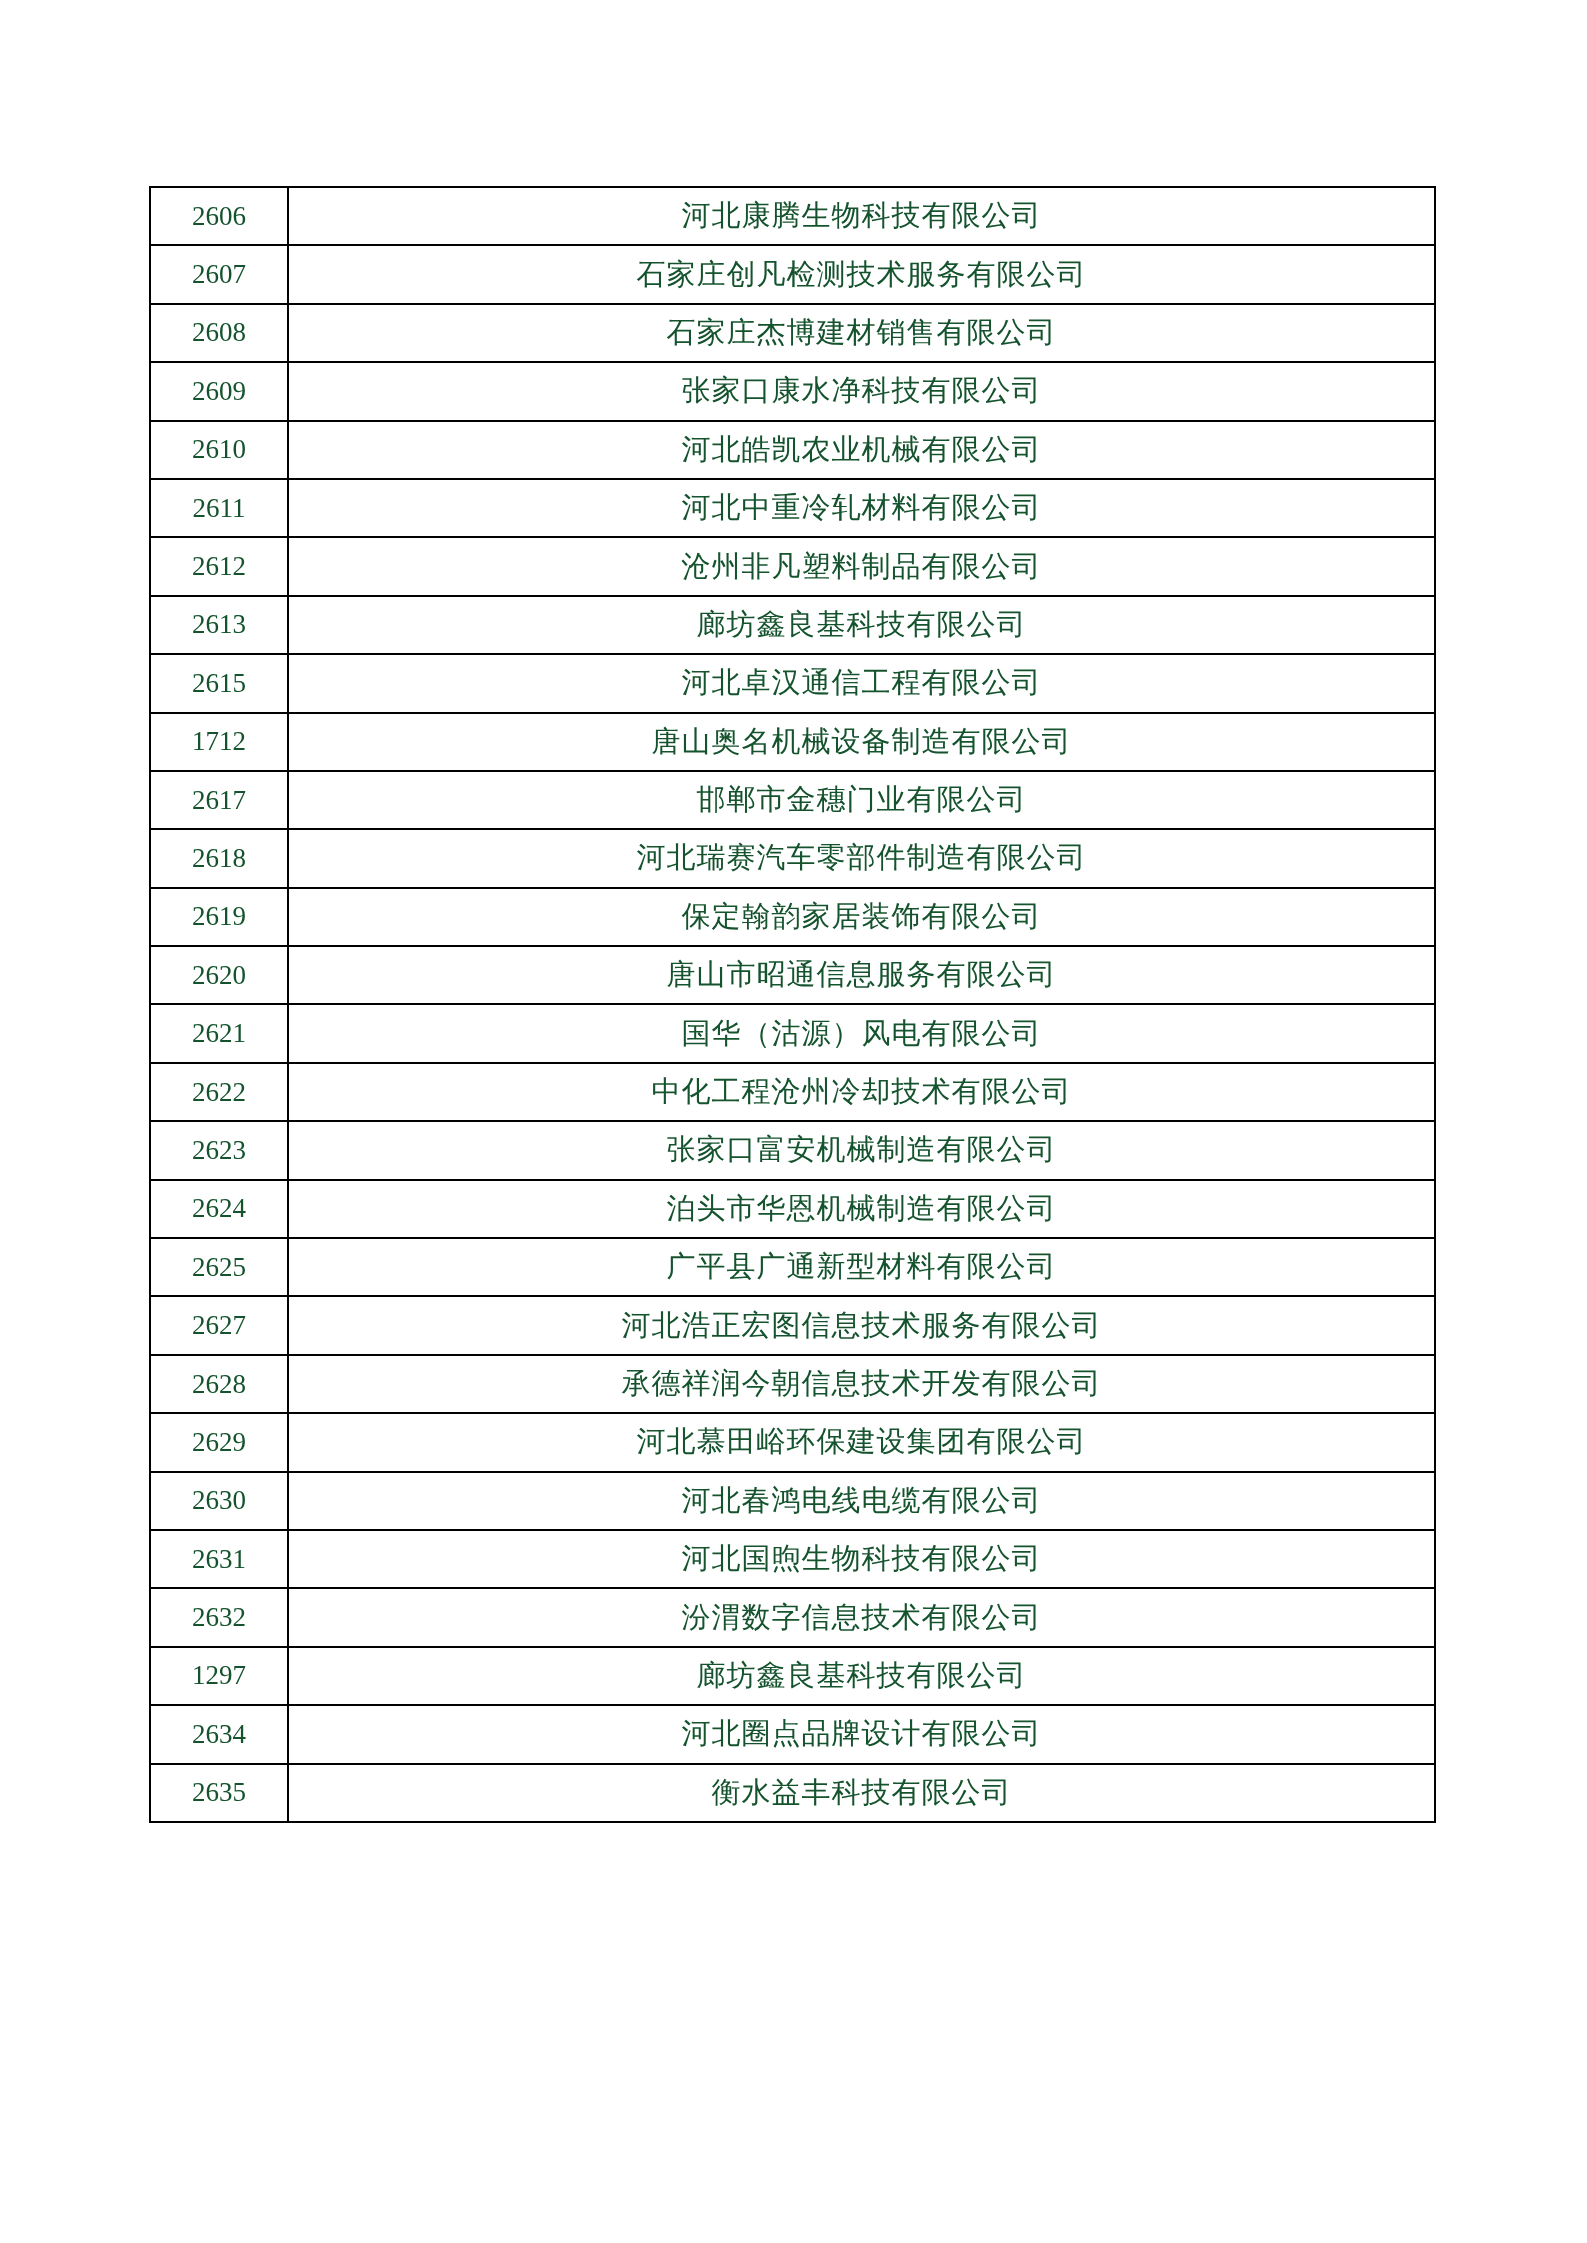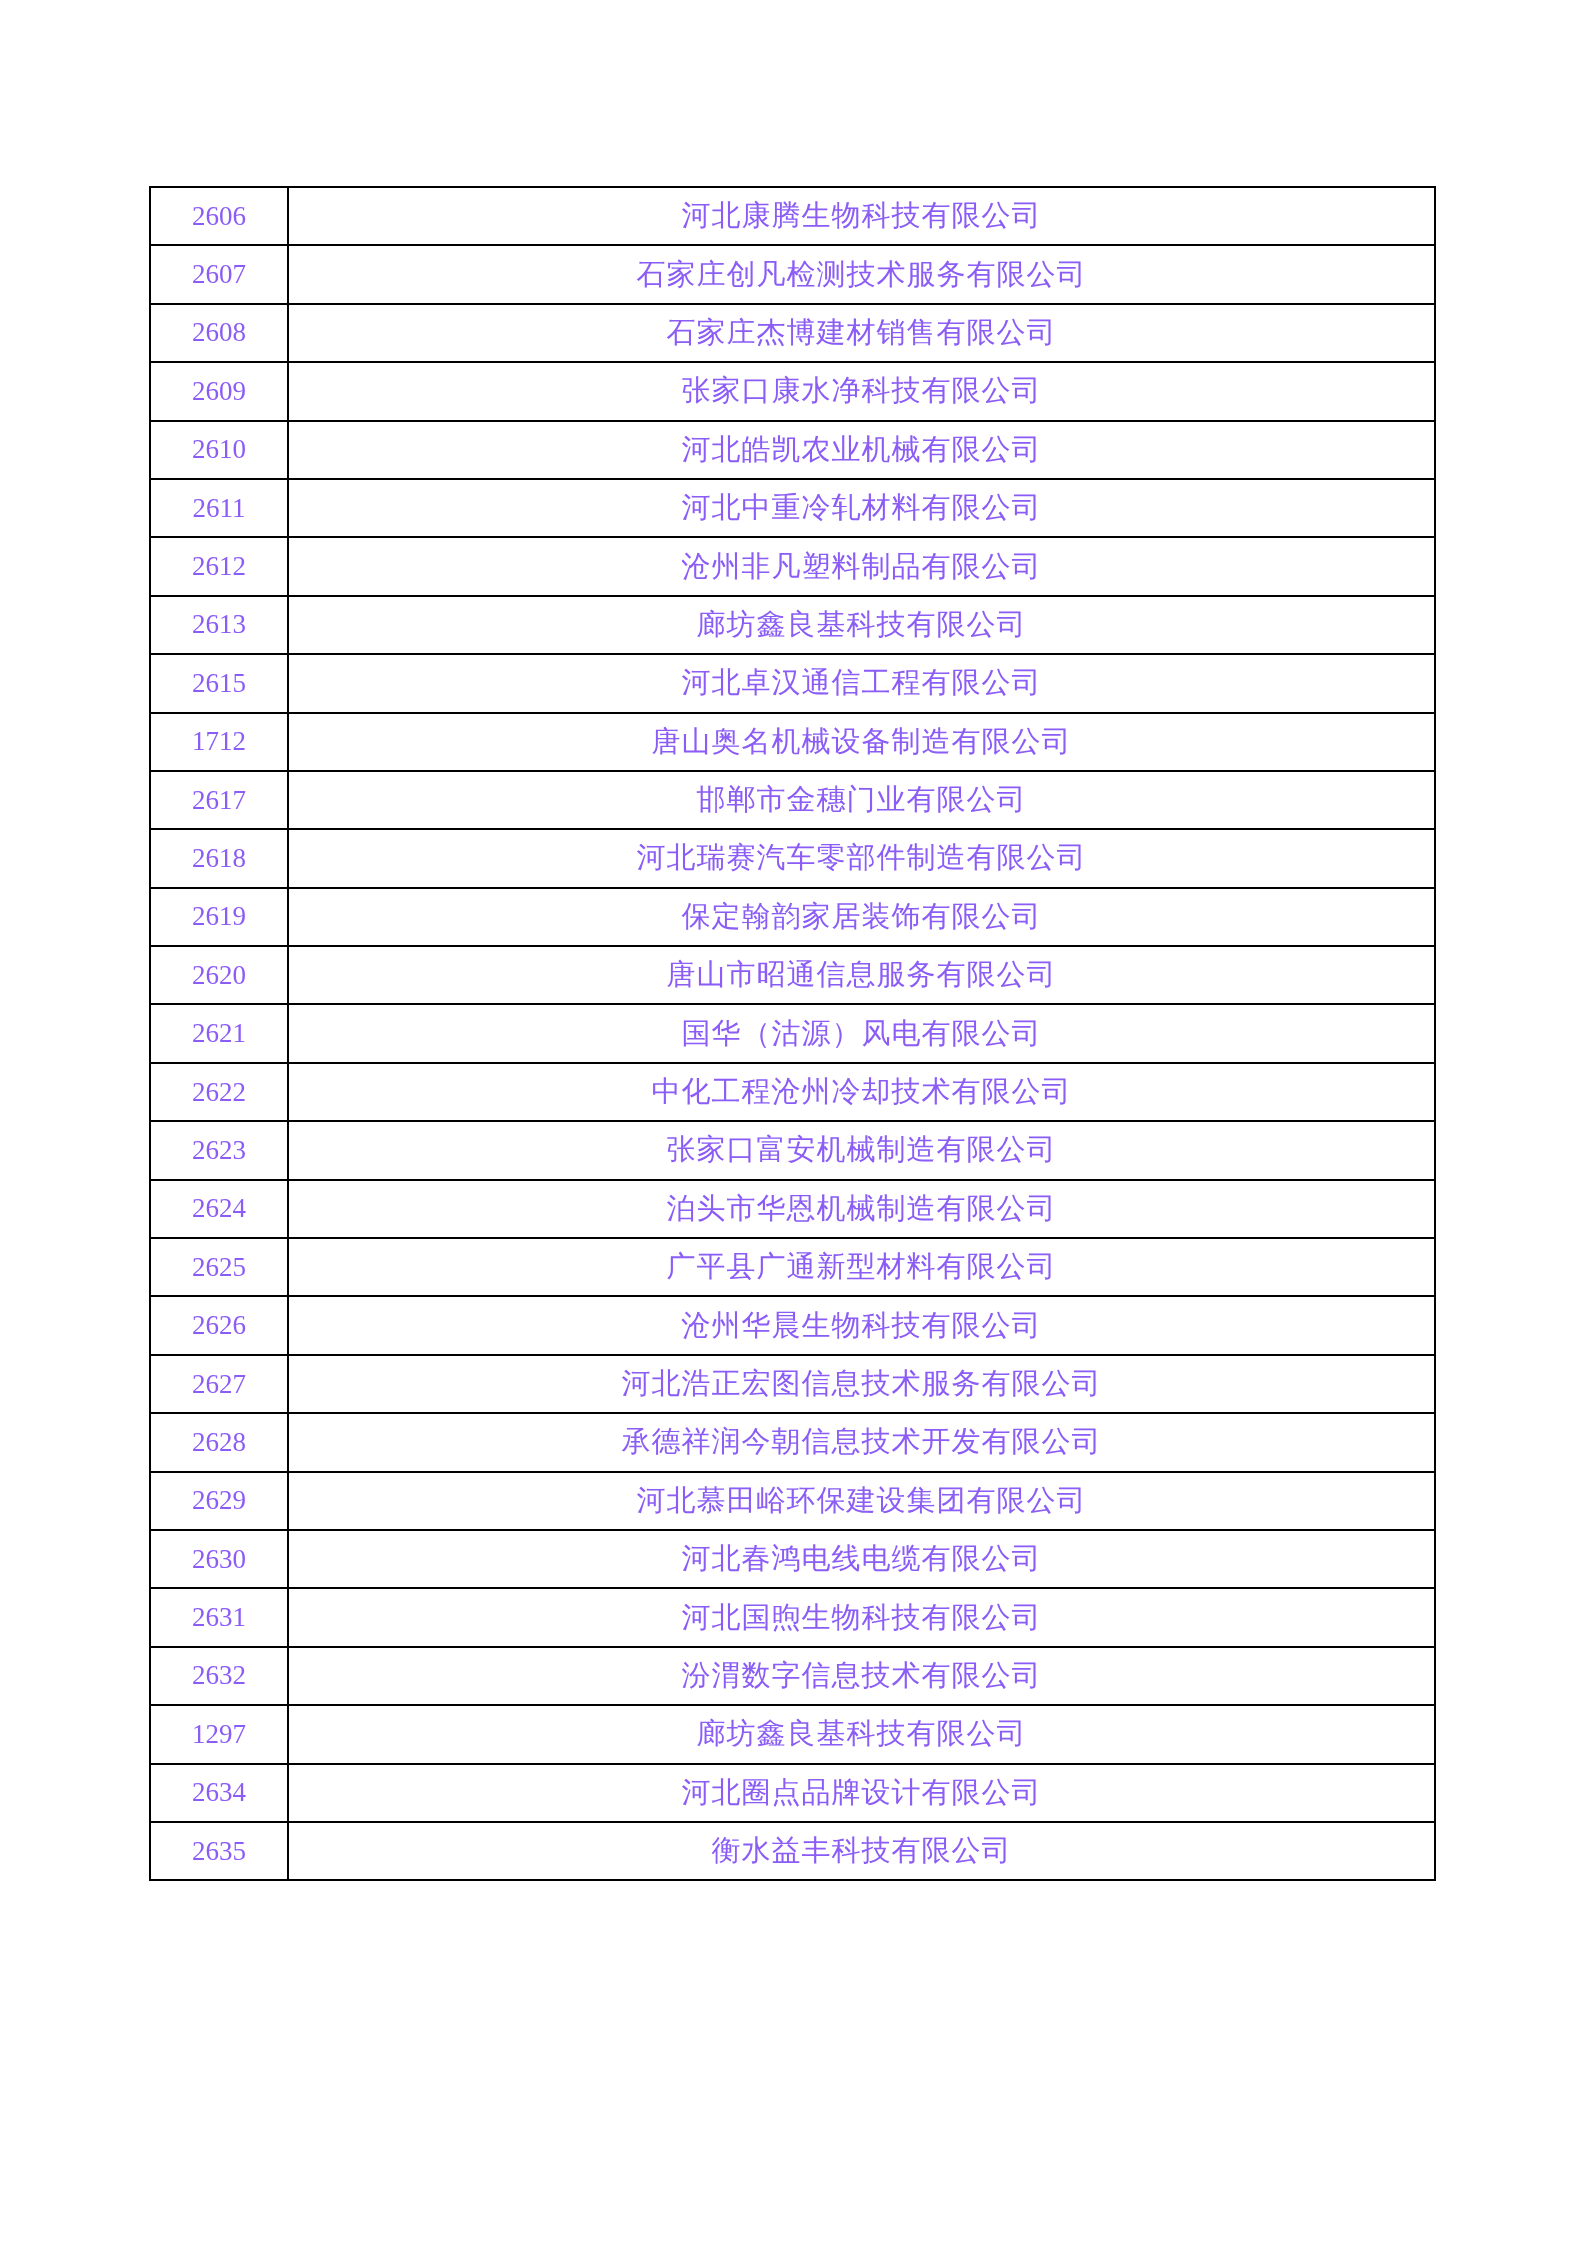--- a/index.html
+++ b/index.html
@@ -8,21 +8,21 @@
     table.list {
       position:absolute; left:149px; top:186px;
       width:1287px; border-collapse:collapse;
       table-layout:fixed;
     }
     table.list td {
       border:2.5px solid #000;
       height:56.4px;
       padding:0;
       text-align:center; vertical-align:middle;
-      color:#8b5cf6;
+      color:#14532d;
     }
     td.num {
       width:136px;
       font-family:"Liberation Serif", "DejaVu Serif", serif;
       font-size:27px;
     }
     td.name {
       font-family:Liberation Sans, sans-serif;
       font-size:29px;
       letter-spacing:1px;
@@ -104,24 +104,20 @@
         </tr>
         <tr>
           <td class="num">2624</td>
           <td class="name">泊头市华恩机械制造有限公司</td>
         </tr>
         <tr>
           <td class="num">2625</td>
           <td class="name">广平县广通新型材料有限公司</td>
         </tr>
         <tr>
-          <td class="num">2626</td>
-          <td class="name">沧州华晨生物科技有限公司</td>
-        </tr>
-        <tr>
           <td class="num">2627</td>
           <td class="name">河北浩正宏图信息技术服务有限公司</td>
         </tr>
         <tr>
           <td class="num">2628</td>
           <td class="name">承德祥润今朝信息技术开发有限公司</td>
         </tr>
         <tr>
           <td class="num">2629</td>
           <td class="name">河北慕田峪环保建设集团有限公司</td>

